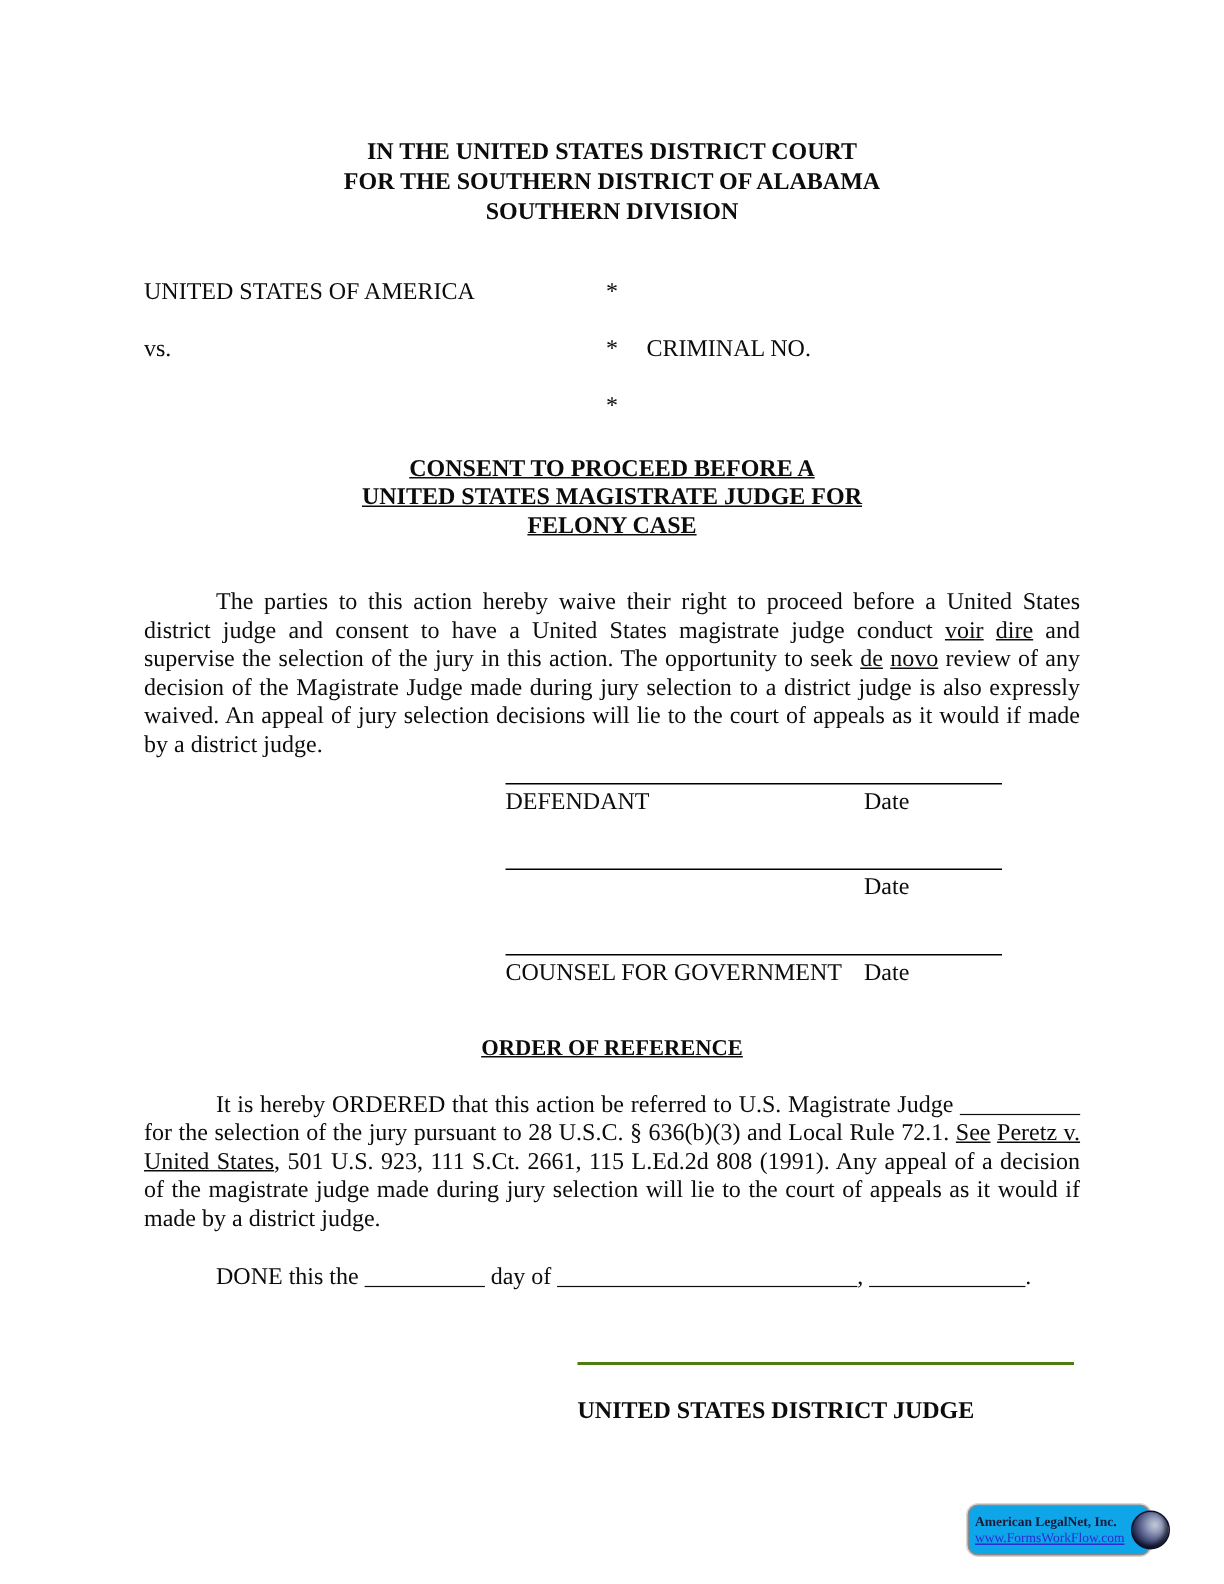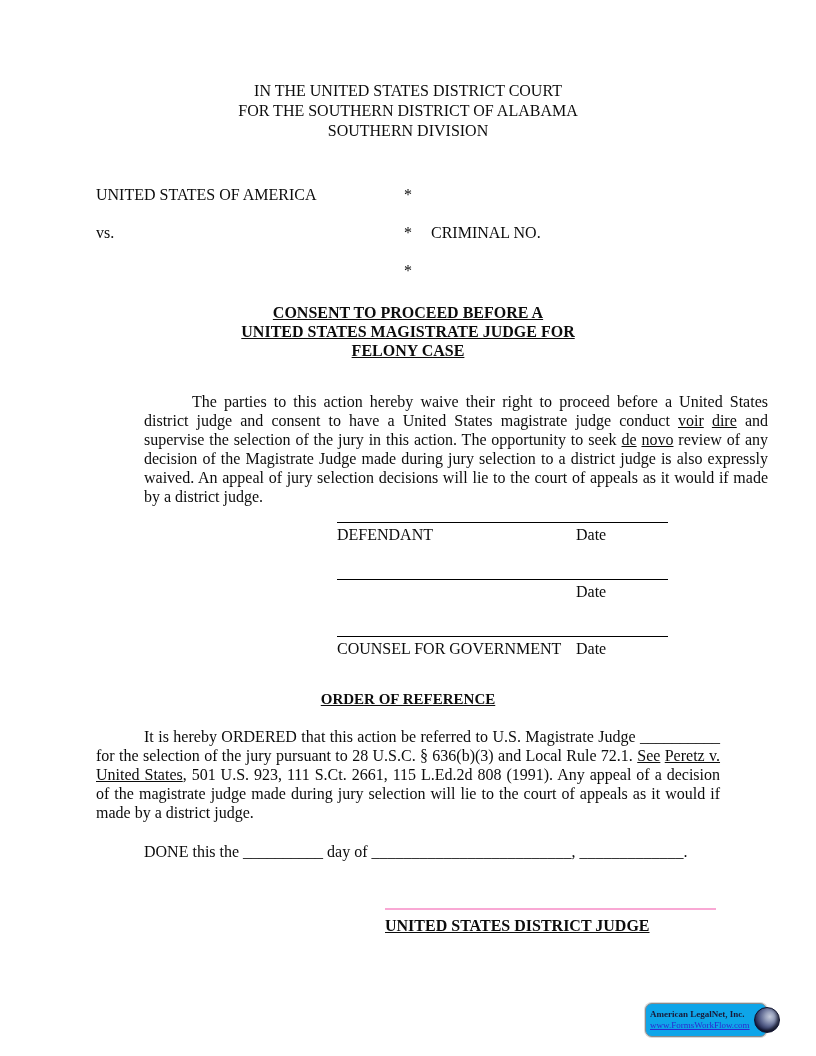--- a/index.html
+++ b/index.html
@@ -16,25 +16,25 @@
     font-family: "Liberation Serif", "DejaVu Serif", serif;
     font-size: 16px;
     line-height: 19px;
     color: #0c0c0c;
     overflow: hidden;
   }
   .abs { position: absolute; }
 
   
   .court-header {
-    top: 81px;
+    top: 92px;
     left: 0;
     width: 816px;
     text-align: center;
-    font-weight: normal;
+    font-weight: bold;
     line-height: 20px;
   }
 
   
   .caption {
     top: 185px;
     left: 96px;
     width: 624px;
   }
   .caption-row {
@@ -65,21 +65,21 @@
   .u { text-decoration: underline; }
 
   
   .body-par {
     left: 96px;
     width: 624px;
     text-align: justify;
     text-indent: 48px;
     margin: 0;
   }
-  .consent-par { top: 392px; margin-left: 48px; }
+  .consent-par { top: 392px; }
   .order-par   { top: 727px; }
 
   
   .sig-section {
     top: 522px;
     left: 337px;
     width: 331px;
   }
   .sig-block {
     position: relative;
@@ -113,24 +113,23 @@
     width: 640px;
     text-indent: 48px;
     white-space: nowrap;
   }
 
   
   .judge-sig {
     top: 908px;
     left: 385px;
     width: 331px;
-    border-top: 2px solid #f9a8d4;
-    padding-top: 6px;
-    font-weight: bold;
-    text-decoration: underline;
+    border-top: 2px solid #4d7c0f;
+    padding-top: 21px;
+    font-weight: bold;
   }
 
   
   .alnet-logo {
     top: 1003px;
     left: 645px;
     width: 112px;
     height: 26px;
     border: 1px solid #8a8a8a;
     border-radius: 7px;

